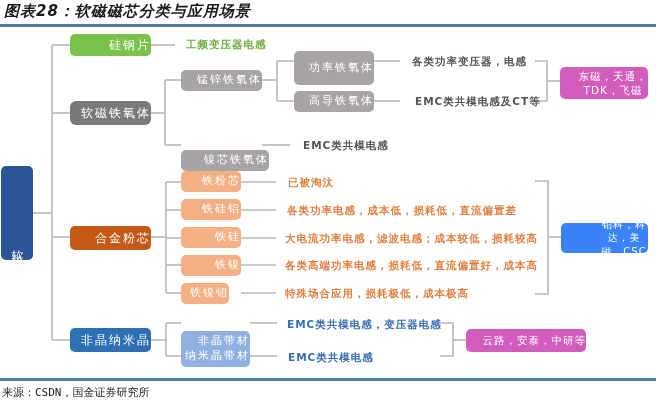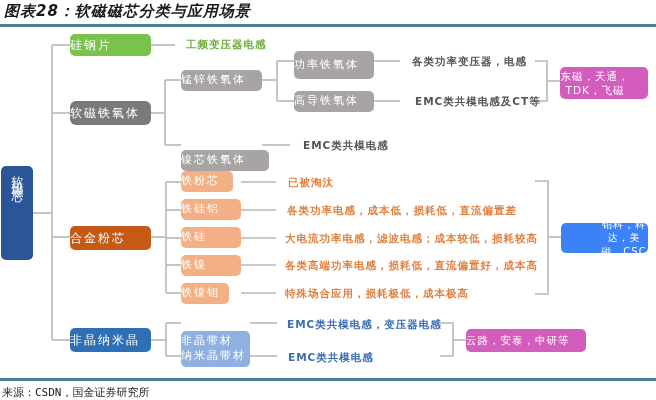--- a/index.html
+++ b/index.html
@@ -5,21 +5,21 @@
   html, body { margin:0; padding:0; background:#ffffff; }
   body { width:656px; height:400px; position:relative; overflow:hidden;
          font-family:"DejaVu Sans", sans-serif; }
   .title { position:absolute; left:4px; top:2px; font-size:15px; font-weight:bold;
            font-style:italic; color:#1a1a1a; letter-spacing:1px; white-space:nowrap; }
   .rule { position:absolute; left:0; width:656px; height:3px; background:#4f7f98; }
   .source { position:absolute; left:2px; top:385px; font-size:11px; color:#222; white-space:nowrap;
             font-family:"DejaVu Sans Mono", monospace; }
   svg.lines { position:absolute; left:0; top:0; width:656px; height:400px; }
   .box { position:absolute; border-radius:5px; color:#fff; display:flex; align-items:center;
-         justify-content:flex-start; text-align:center; font-size:12px; line-height:1.35; letter-spacing:2px;
+         justify-content:flex-end; text-align:center; font-size:12px; line-height:1.35; letter-spacing:2px;
          box-sizing:border-box; }
   .lbl { position:absolute; font-size:10.5px; white-space:nowrap; letter-spacing:1px; font-weight:bold; }
   .g { color:#6fae3e; }
   .gr { color:#555; }
   .o { color:#e08040; }
   .b { color:#3a6fb5; }
 </style>
 </head>
 <body>
 
@@ -87,40 +87,40 @@
   <span>硅钢片</span>
 </div>
 <div class="lbl g" style="left:186px; top:38px;">工频变压器电感</div>
 
 <div class="box" style="left:70px; top:101px; width:81px; height:24px; background:#7a7a7a;border-radius:6px;">
   <span>软磁铁氧体</span>
 </div>
 <div class="box" style="left:181px; top:70px; width:81px; height:21px; background:#a8a4a3; font-size:11px;">
   <span>锰锌铁氧体</span>
 </div>
-<div class="box" style="left:294px; top:51px; width:80px; height:28px; background:#a8a4a3; font-size:11px;">
+<div class="box" style="left:294px; top:51px; width:80px; height:34px; background:#a8a4a3; font-size:11px;">
   <span>功率铁氧体</span>
 </div>
 <div class="box" style="left:294px; top:91px; width:80px; height:21px; background:#a8a4a3; font-size:11px;">
   <span>高导铁氧体</span>
 </div>
 <div class="lbl gr" style="left:412px; top:55px;">各类功率变压器，电感</div>
 <div class="lbl gr" style="left:415px; top:95px;">EMC类共模电感及CT等</div>
 <div class="box" style="left:560px; top:67px; width:88px; height:32px; background:#d35dbc; font-size:10.5px; letter-spacing:1px;">
   <span style="display:block; width:70px;">东磁，天通，TDK，飞磁</span>
 </div>
 <div class="box" style="left:181px; top:150px; width:88px; height:21px; background:#a8a4a3; font-size:11px;">
   <span>镍芯铁氧体</span>
 </div>
 <div class="lbl gr" style="left:303px; top:139px;">EMC类共模电感</div>
 
 <div class="box" style="left:70px; top:226px; width:81px; height:24px; background:#c55a17;">
   <span>合金粉芯</span>
 </div>
-<div class="box" style="left:181px; top:171px; width:52px; height:21px; background:#f3b084; font-size:11px;">
+<div class="box" style="left:181px; top:171px; width:60px; height:21px; background:#f3b084; font-size:11px;">
   <span>铁粉芯</span>
 </div>
 <div class="box" style="left:181px; top:199px; width:60px; height:21px; background:#f3b084; font-size:11px;">
   <span>铁硅铝</span>
 </div>
 <div class="box" style="left:181px; top:227px; width:60px; height:21px; background:#f3b084; font-size:11px;">
   <span>铁硅</span>
 </div>
 <div class="box" style="left:181px; top:255px; width:60px; height:21px; background:#f3b084; font-size:11px;">
   <span>铁镍</span>

